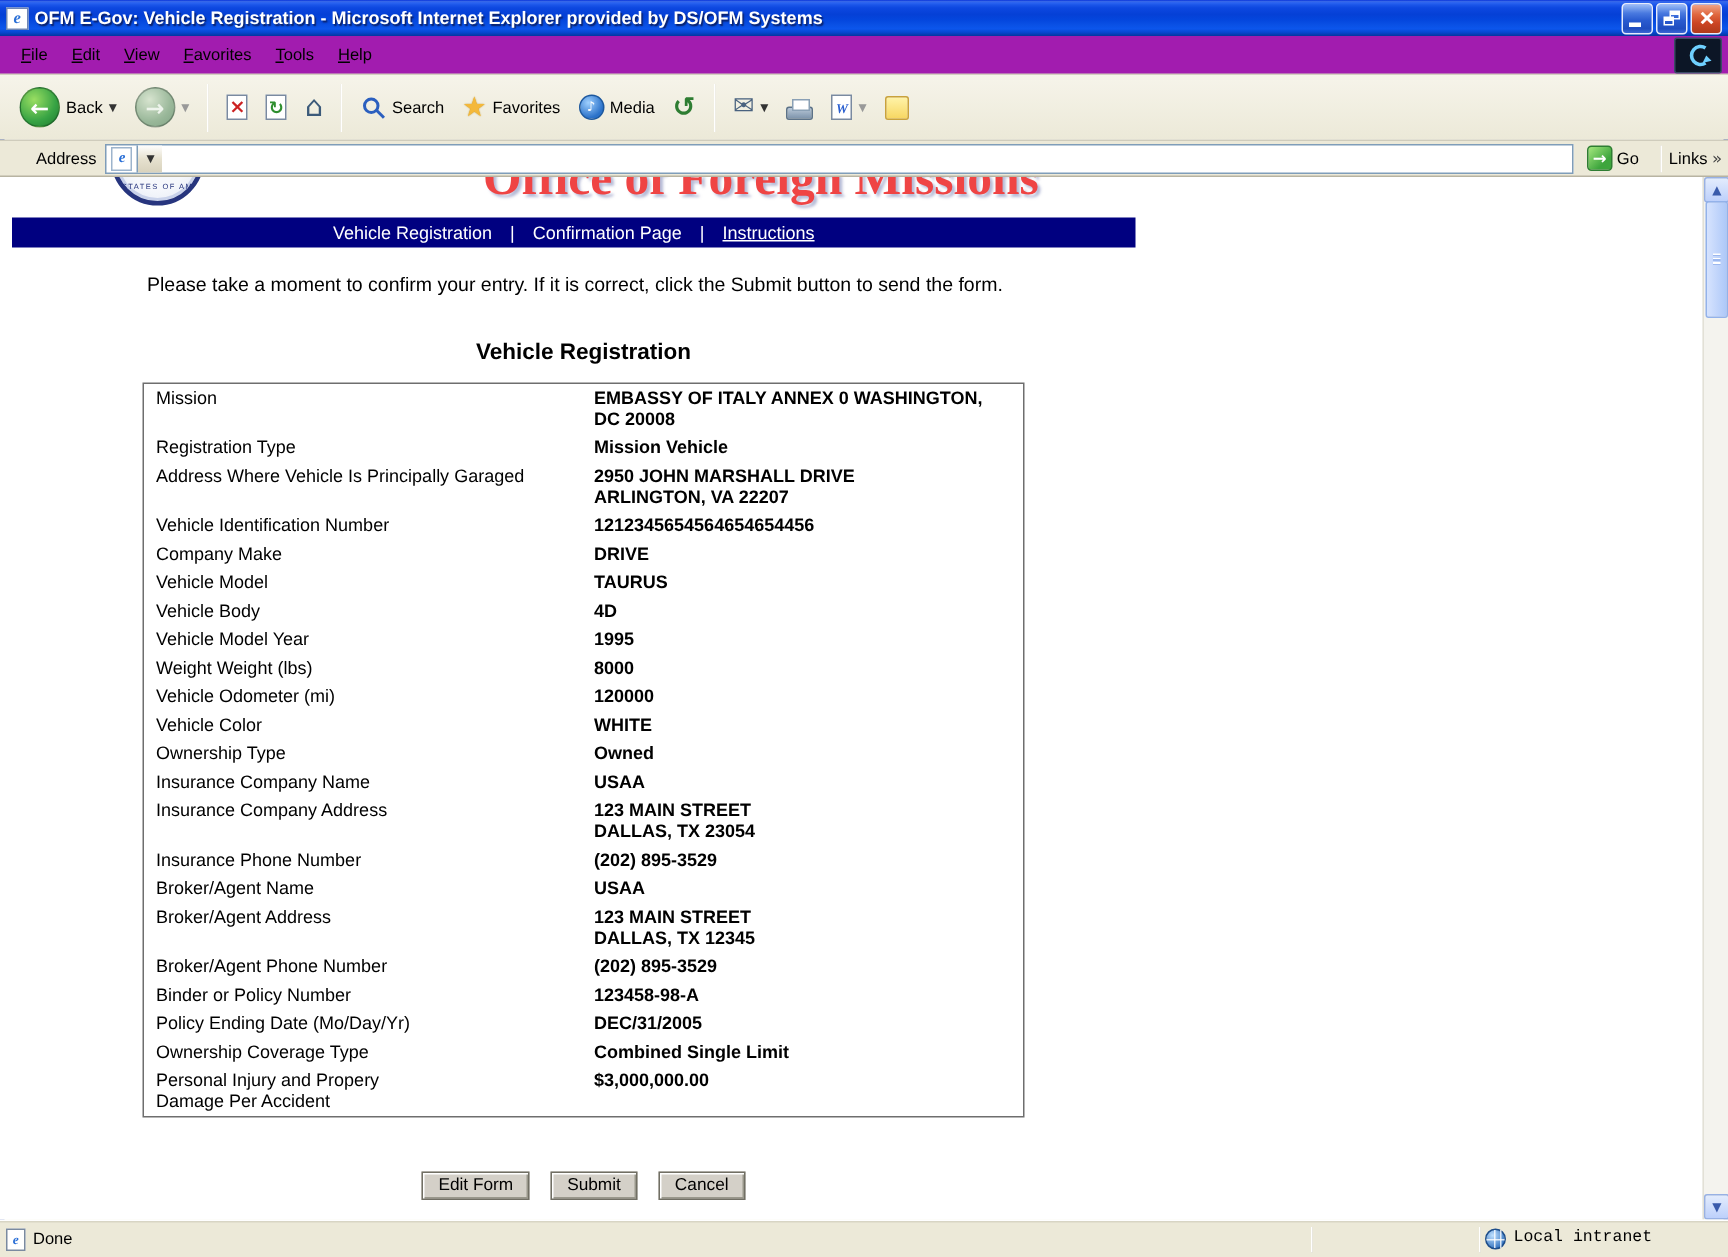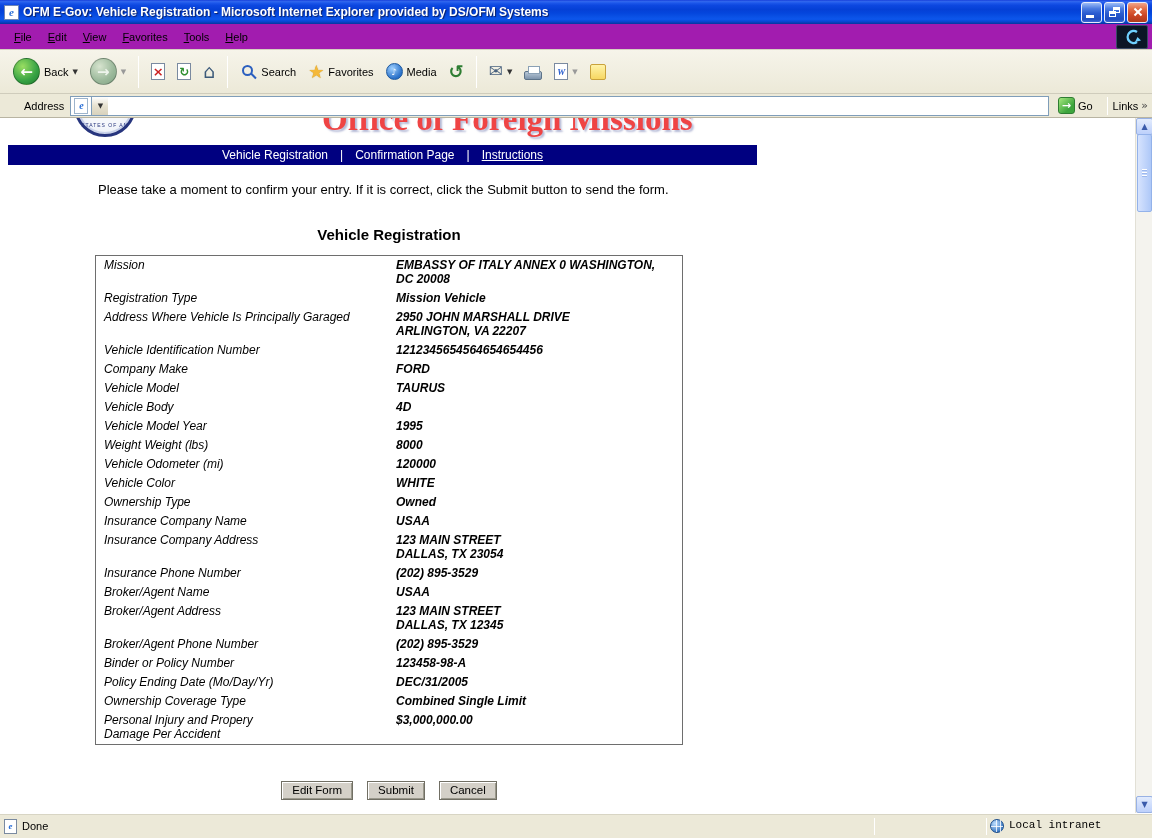--- a/index.html
+++ b/index.html
@@ -108,21 +108,21 @@
     color:#fff; display:flex; align-items:center; justify-content:center; gap:12px; font-size:12px; }
   .nav-sep { color:#fff; }
   .nav-link { text-decoration:underline; cursor:pointer; }
 
   .intro { position:absolute; left:98px; top:64px; font-size:13px; }
   .confirm-heading { position:absolute; left:95px; top:108px; width:588px; text-align:center;
     font-size:15px; font-weight:bold; }
 
   .tablewrap { position:absolute; left:95px; top:137px; width:588px; border:1px solid #6e6e6e; background:#fff; }
   table.confirm { border-collapse:collapse; width:100%; }
-  table.confirm td { vertical-align:top; font-size:12px; padding:2px 8px 3px 8px; line-height:14px;font-style:italic; }
+  table.confirm td { vertical-align:top; font-size:12px; padding:2px 8px 3px 8px; line-height:14px; }
   td.lbl { width:292px; white-space:pre-line; }
   td.val { font-weight:bold; white-space:pre-line; padding-left:0; font-size:11.5px; }
 
   .btn-row { position:absolute; left:95px; top:663px; width:588px; display:flex; justify-content:center; gap:14px; }
   .xp-btn { background:#d4d0c8; border:1px solid #716f64;
     box-shadow:inset 1px 1px 0 #ffffff, inset -1px -1px 0 #9a988c;
     font:11.5px "Liberation Sans",sans-serif; padding:2px 10px 3px; cursor:pointer; }
 
   
   .scrollbar { position:absolute; top:0; right:0; bottom:0; width:17px; background:#f4f3ee; border-left:1px solid #e2e0d6; }
@@ -315,21 +315,21 @@
 ARLINGTON, VA 22207</td>
   </tr>
 
   <tr>
     <td class="lbl">Vehicle Identification Number</td>
     <td class="val">1212345654564654654456</td>
   </tr>
 
   <tr>
     <td class="lbl">Company Make</td>
-    <td class="val">FORD</td>
+    <td class="val">DRIVE</td>
   </tr>
 
   <tr>
     <td class="lbl">Vehicle Model</td>
     <td class="val">TAURUS</td>
   </tr>
 
   <tr>
     <td class="lbl">Vehicle Body</td>
     <td class="val">4D</td>

